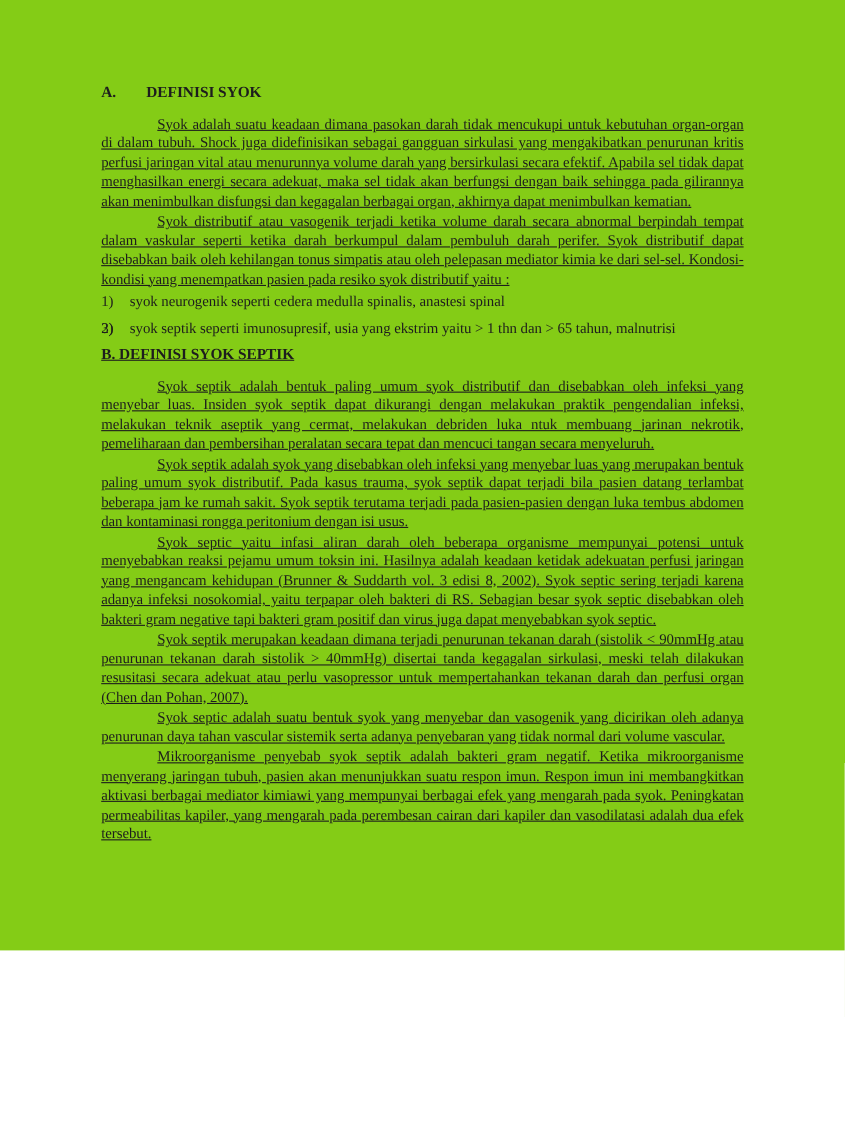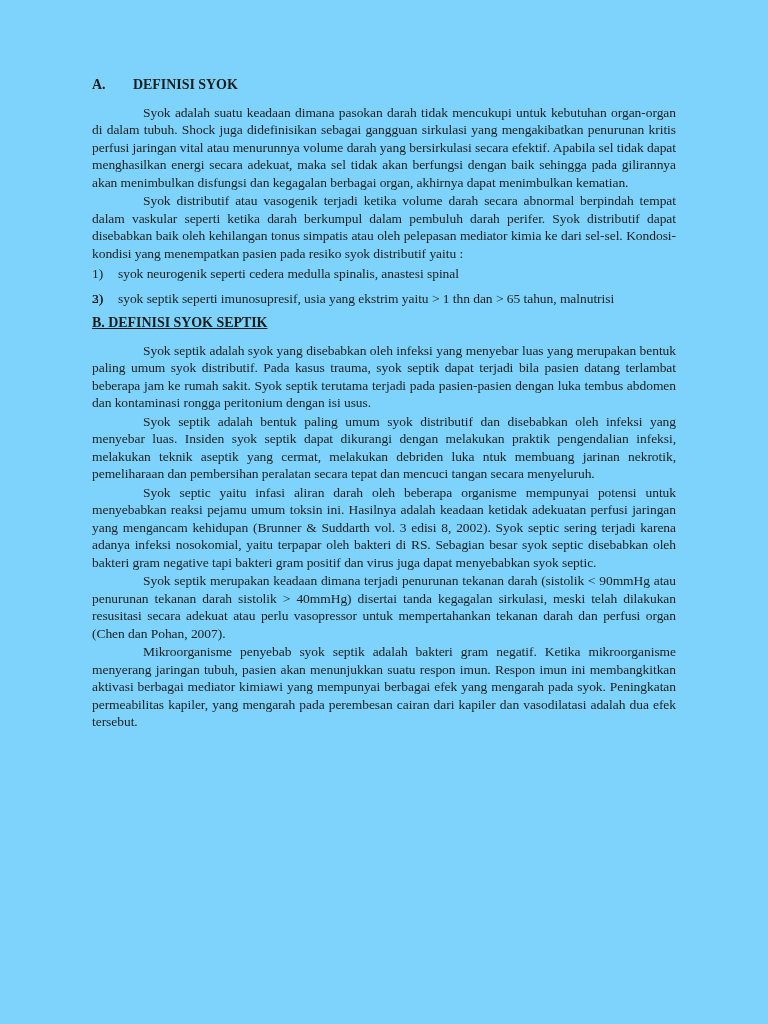--- a/index.html
+++ b/index.html
@@ -8,41 +8,42 @@
     background: #ffffff;
   }
   body {
     width: 768px;
     height: 1024px;
     overflow: hidden;
   }
   .page {
     box-sizing: border-box;
     width: 768px;
-    height: 1024px;
+    height: 864px;
     padding: 76px 92px 20px 92px;
-    background: #7dd3fc;
+    background: #84cc16;
     font-family: "Liberation Serif", "DejaVu Serif", serif;
     font-size: 13.5px;
     line-height: 17.5px;
     letter-spacing: -0.05px;
     color: #1d1d1d;
     text-align: justify;
   }
   .heading {
     font-weight: bold;
     font-size: 14px;
     text-align: left;
   }
   .heading-a { margin: 0 0 10px 0; }
   .heading-a .hnum { display: inline-block; width: 41px; }
   .heading-b, .heading-c { margin: 2px 0 10px 0; text-decoration: underline; }
   p.para {
     margin: 0 0 1px 0;
     text-indent: 51px;
+    text-decoration: underline;
   }
   .dlist { margin: 3px 0 1px 0; }
   .ditem {
     position: relative;
     padding-left: 26px;
     margin: 0 0 7px 0;
   }
   .ditem .dnum {
     position: absolute;
     left: 0;
@@ -71,25 +72,26 @@
       <span class="dnum">2)</span>
     </div>
     <div class="ditem">
       <span class="dnum">3)</span>
       <span>syok septik seperti imunosupresif, usia yang ekstrim yaitu &gt; 1 thn dan &gt; 65 tahun, malnutrisi</span>
     </div>
   </div>
 
   <div class="heading heading-b">B. DEFINISI SYOK SEPTIK</div>
 
+  <p class="para">Syok septik adalah bentuk paling umum syok distributif dan disebabkan oleh infeksi yang menyebar luas. Insiden syok septik dapat dikurangi dengan melakukan praktik pengendalian infeksi, melakukan teknik aseptik yang cermat, melakukan debriden luka ntuk membuang jarinan nekrotik, pemeliharaan dan pembersihan peralatan secara tepat dan mencuci tangan secara menyeluruh.</p>
+
   <p class="para">Syok septik adalah syok yang disebabkan oleh infeksi yang menyebar luas yang merupakan bentuk paling umum syok distributif. Pada kasus trauma, syok septik dapat terjadi bila pasien datang terlambat beberapa jam ke rumah sakit. Syok septik terutama terjadi pada pasien-pasien dengan luka tembus abdomen dan kontaminasi rongga peritonium dengan isi usus.</p>
-
-  <p class="para">Syok septik adalah bentuk paling umum syok distributif dan disebabkan oleh infeksi yang menyebar luas. Insiden syok septik dapat dikurangi dengan melakukan praktik pengendalian infeksi, melakukan teknik aseptik yang cermat, melakukan debriden luka ntuk membuang jarinan nekrotik, pemeliharaan dan pembersihan peralatan secara tepat dan mencuci tangan secara menyeluruh.</p>
 
   <p class="para">Syok septic yaitu infasi aliran darah oleh beberapa organisme mempunyai potensi untuk menyebabkan reaksi pejamu umum toksin ini. Hasilnya adalah keadaan ketidak adekuatan perfusi jaringan yang mengancam kehidupan (Brunner &amp; Suddarth vol. 3 edisi 8, 2002). Syok septic sering terjadi karena adanya infeksi nosokomial, yaitu terpapar oleh bakteri di RS. Sebagian besar syok septic disebabkan oleh bakteri gram negative tapi bakteri gram positif dan virus juga dapat menyebabkan syok septic.</p>
 
   <p class="para">Syok septik merupakan keadaan dimana terjadi penurunan tekanan darah (sistolik &lt; 90mmHg atau penurunan tekanan darah sistolik &gt; 40mmHg) disertai tanda kegagalan sirkulasi, meski telah dilakukan resusitasi secara adekuat atau perlu vasopressor untuk mempertahankan tekanan darah dan perfusi organ (Chen dan Pohan, 2007).</p>
 
+  <p class="para">Syok septic adalah suatu bentuk syok yang menyebar dan vasogenik yang dicirikan oleh adanya penurunan daya tahan vascular sistemik serta adanya penyebaran yang tidak normal dari volume vascular.</p>
 
 
   <p class="para">Mikroorganisme penyebab syok septik adalah bakteri gram negatif. Ketika mikroorganisme menyerang jaringan tubuh, pasien akan menunjukkan suatu respon imun. Respon imun ini membangkitkan aktivasi berbagai mediator kimiawi yang mempunyai berbagai efek yang mengarah pada syok. Peningkatan permeabilitas kapiler, yang mengarah pada perembesan cairan dari kapiler dan vasodilatasi adalah dua efek tersebut.</p>
 
 </div>
 
 </body></html>

